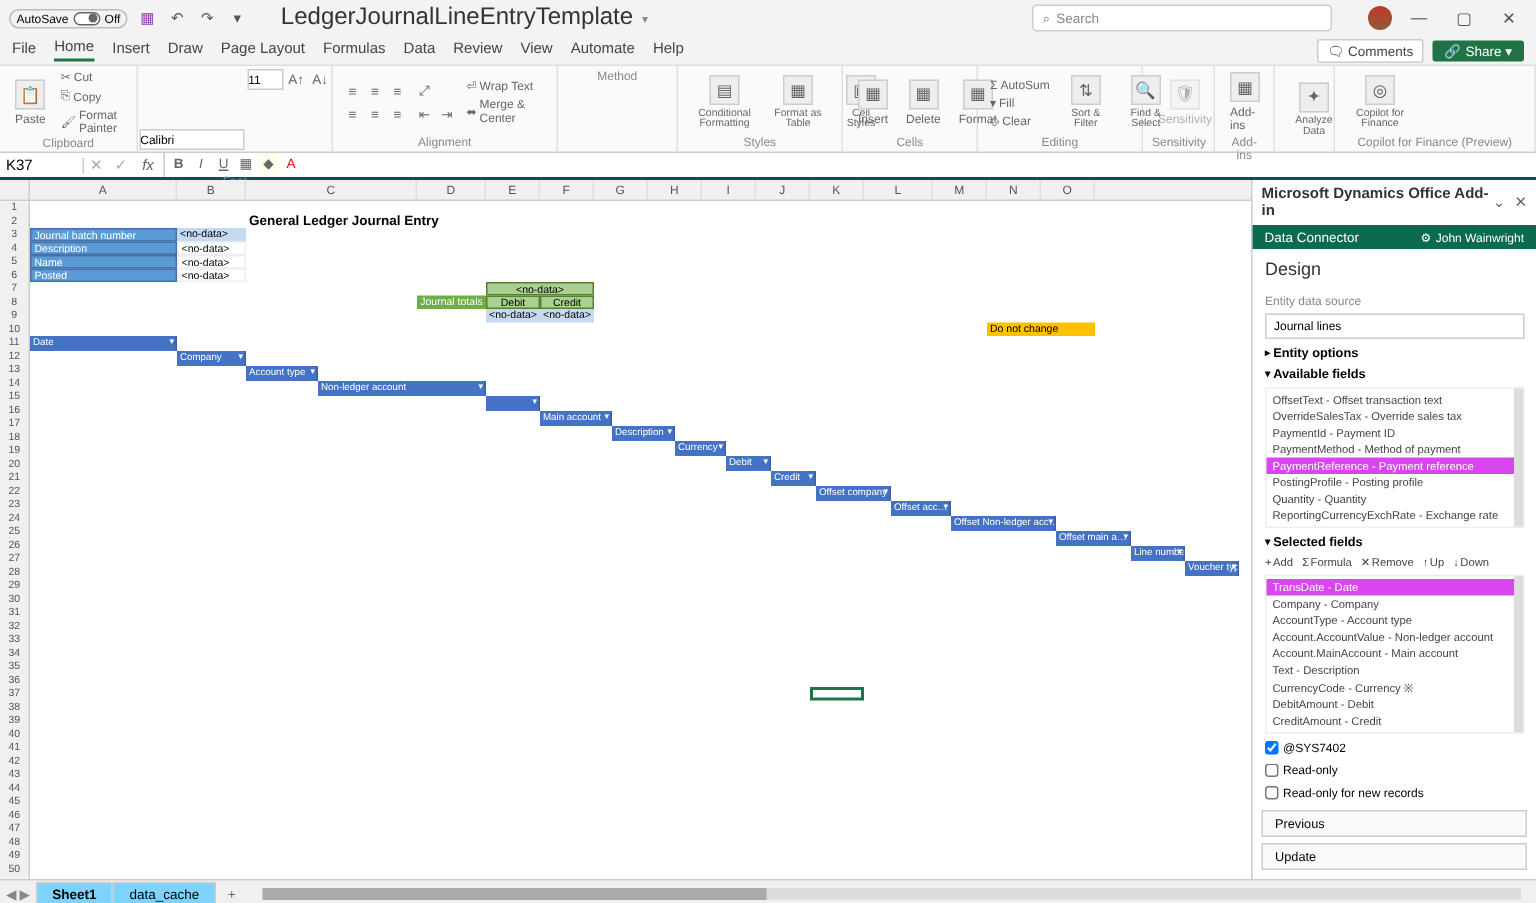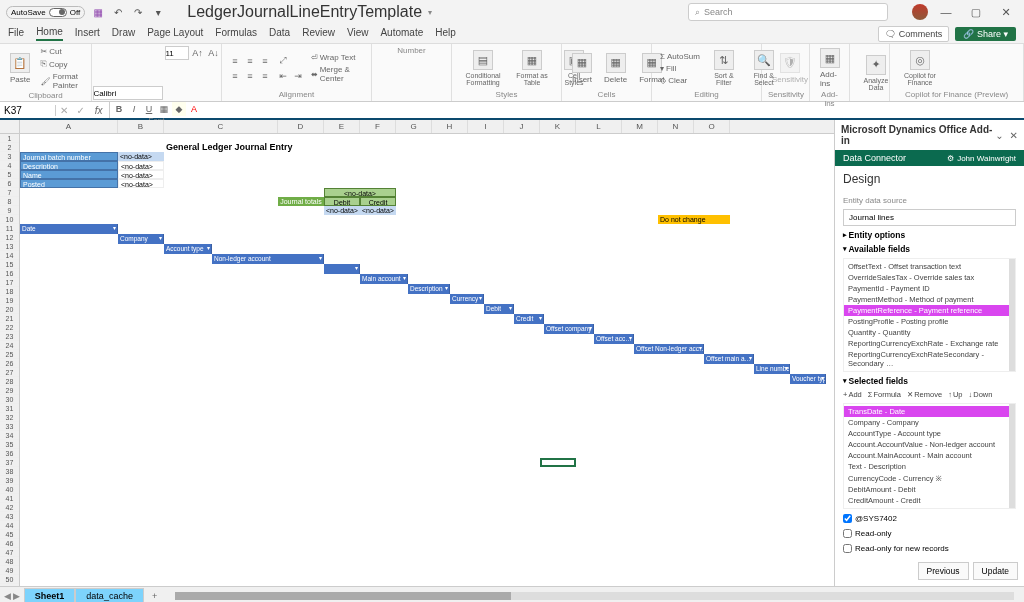--- a/index.html
+++ b/index.html
@@ -82,21 +82,21 @@
 .section-h::before { content: "▸"; font-size: 7px; }
 .section-h.open::before { content: "▾"; }
 .field-list { border: 1px solid #eee; padding: 2px 0; font-size: 7.5px; color: #444; position: relative; }
 .field-list::after { content: ""; position: absolute; right: 0; top: 0; bottom: 0; width: 6px; background: #ddd; }
 .fld { padding: 1px 4px; cursor: pointer; }
 .fld.sel { background: #d946ef; color: #fff; }
 .tool-row { display: flex; gap: 6px; font-size: 7.5px; color: #444; }
 .tool-row span { cursor: pointer; display: flex; align-items: center; gap: 1px; }
 .checkbox-row { display: flex; align-items: center; gap: 3px; font-size: 8px; padding: 1px 0; }
 .checkbox-row input { width: 9px; height: 9px; }
-.btnrow2 { display: flex; justify-content: flex-end; gap: 4px; padding: 6px; }
+.btnrow2 { display: flex; justify-content: flex-end; gap: 4px; padding: 6px; flex-direction: column; }
 .btn { border: 1px solid #ccc; background: #fafafa; padding: 3px 8px; font-size: 8.5px; cursor: pointer; }
 
 
 .sheettabs { display: flex; align-items: center; height: 18px; background: #f0f0f0; border-top: 1px solid #ccc; font-size: 9px; }
 .navsheet { padding: 0 4px; display: flex; gap: 2px; color: #888; }
 .sheet-tab { padding: 2px 10px; border: 1px solid #ccc; border-bottom: none; background: #7dd3fc; cursor: pointer; }
 .sheet-tab.active { font-weight: 600; }
 .addsheet { padding: 0 8px; color: #666; cursor: pointer; }
 .hscroll { flex: 1; margin: 0 10px; height: 8px; background: #ddd; position: relative; }
 .hscroll::after { content: ""; position: absolute; left: 0; width: 40%; top: 0; bottom: 0; background: #aaa; }
@@ -208,21 +208,21 @@
           </div>
         </div>
       <div class="rcol">
         <div class="rsmall">⏎ <span>Wrap Text</span></div>
         <div class="rsmall">⬌ <span>Merge &amp; Center</span></div>
       </div>
     </div>
     <div class="rgroup-label">Alignment</div>
   </div>
   <div class="rgroup" style="width:80px">
-    <div class="rgroup-label">Number</div>
+    <div class="rgroup-label">Method</div>
   </div>
   <div class="rgroup" style="width:110px">
     <div class="rgroup-body">
       <div class="rbig">
           <div class="ricon">▤</div>
           <span style="font-size:7px;width:42px;text-align:center">Conditional Formatting</span>
         </div>
       <div class="rbig">
           <div class="ricon">▦</div>
           <span style="font-size:7px;width:32px;text-align:center">Format as Table</span>
@@ -449,21 +449,20 @@
       <div class="section-h open">Available fields</div>
       <div class="field-list" id="avail-list">
           <div class="fld">OffsetText - Offset transaction text</div>
           <div class="fld">OverrideSalesTax - Override sales tax</div>
           <div class="fld">PaymentId - Payment ID</div>
           <div class="fld">PaymentMethod - Method of payment</div>
           <div class="fld sel">PaymentReference - Payment reference</div>
           <div class="fld">PostingProfile - Posting profile</div>
           <div class="fld">Quantity - Quantity</div>
           <div class="fld">ReportingCurrencyExchRate - Exchange rate</div>
-          <div class="fld">ReportingCurrencyExchRateSecondary - Secondary …</div>
         </div>
       <div class="section-h open">Selected fields</div>
       <div class="tool-row">
         <span>+ <span>Add</span></span>
         <span>Σ <span>Formula</span></span>
         <span>✕ <span>Remove</span></span>
         <span>↑ <span>Up</span></span>
         <span>↓ <span>Down</span></span>
       </div>
       <div class="field-list" id="sel-list">

